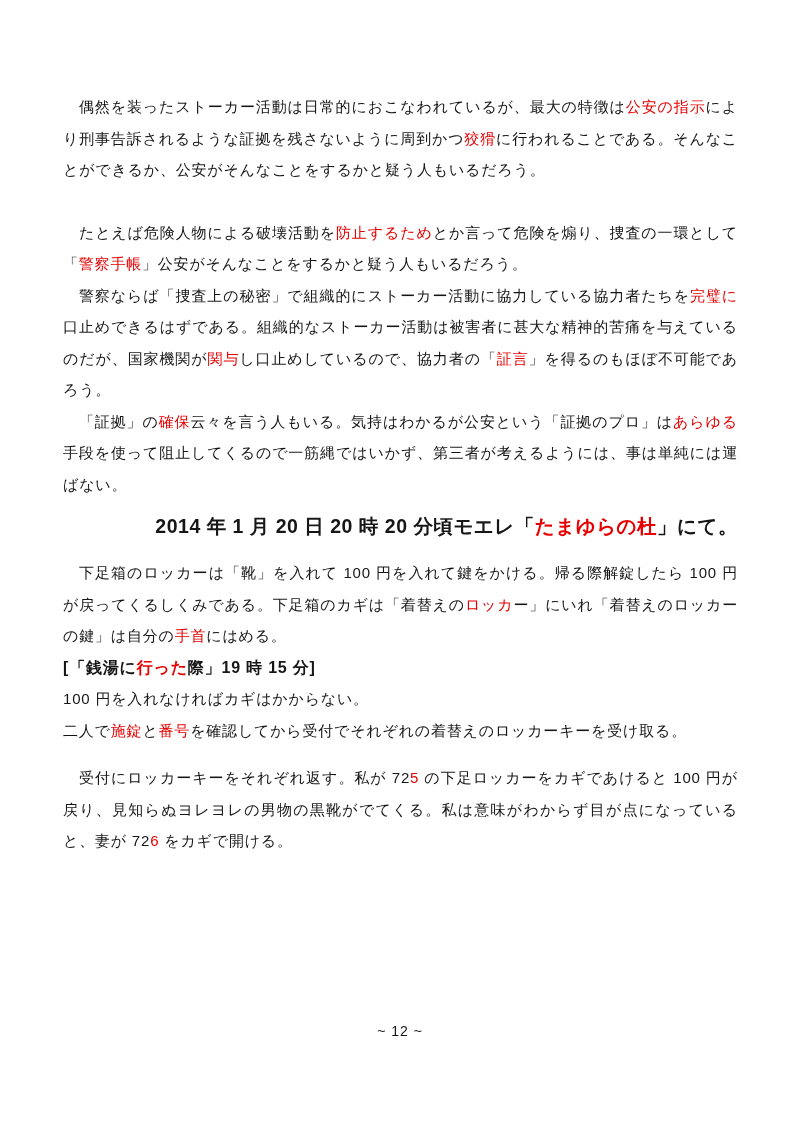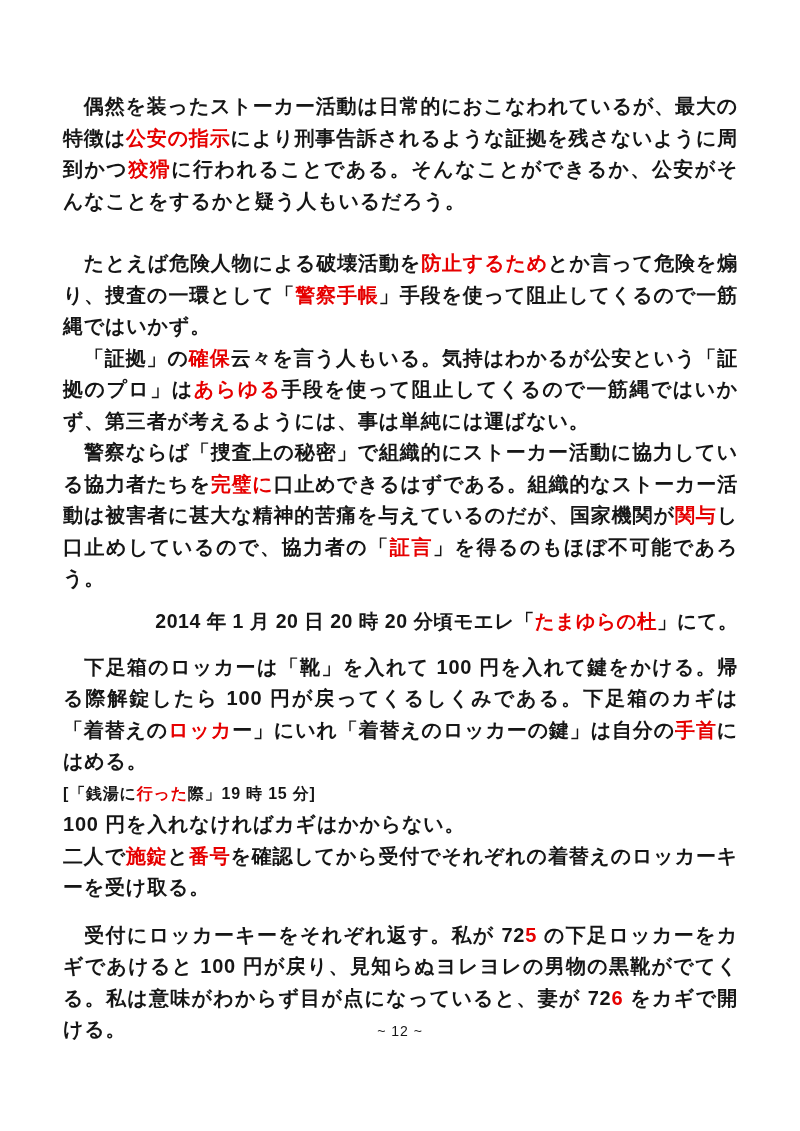--- a/index.html
+++ b/index.html
@@ -22,25 +22,24 @@
   }
   .content {
     position: absolute;
     left: 63px;
     top: 91px;
     width: 675px;
     color: var(--text, #151515);
   }
   .para {
     margin: 0;
-    font-size: 20px;
+    font-size: 15px;
     line-height: 31.5px;
     letter-spacing: 0.8px;
     text-align: justify;
-    font-weight: bold;
   }
   .bracket {
     margin: 0;
     font-size: 16px;
     line-height: 31.5px;
     letter-spacing: 0.8px;
     font-weight: bold;
     text-align: left;
   }
   .heading {
@@ -64,23 +63,23 @@
     color: var(--text, #151515);
   }
 </style>
 </head>
 <body>
 
 <div class="page">
   <div class="content" id="doc-body">
       <p class="para"><span>　偶然を装ったストーカー活動は日常的におこなわれているが、最大の特徴は</span><span class="accent">公安の指示</span><span>により刑事告訴されるような証拠を残さないように周到かつ</span><span class="accent">狡猾</span><span>に行われることである。そんなことができるか、公安がそんなことをするかと疑う人もいるだろう。</span></p>
       <div class="spacer" style="height: 31px;"></div>
-      <p class="para"><span>　たとえば危険人物による破壊活動を</span><span class="accent">防止するため</span><span>とか言って危険を煽り、捜査の一環として「</span><span class="accent">警察手帳</span><span>」手段を使って阻止してくるので一筋縄ではいかず。</span></p>
+      <p class="para"><span>　たとえば危険人物による破壊活動を</span><span class="accent">防止するため</span><span>とか言って危険を煽り、捜査の一環として「</span><span class="accent">警察手帳</span><span>」公安がそんなことをするかと疑う人もいるだろう。</span></p>
+      <p class="para"><span>　警察ならば「捜査上の秘密」で組織的にストーカー活動に協力している協力者たちを</span><span class="accent">完璧に</span><span>口止めできるはずである。組織的なストーカー活動は被害者に甚大な精神的苦痛を与えているのだが、国家機関が</span><span class="accent">関与</span><span>し口止めしているので、協力者の「</span><span class="accent">証言</span><span>」を得るのもほぼ不可能であろう。</span></p>
       <p class="para"><span>　「証拠」の</span><span class="accent">確保</span><span>云々を言う人もいる。気持はわかるが公安という「証拠のプロ」は</span><span class="accent">あらゆる</span><span>手段を使って阻止してくるので一筋縄ではいかず、第三者が考えるようには、事は単純には運ばない。</span></p>
-      <p class="para"><span>　警察ならば「捜査上の秘密」で組織的にストーカー活動に協力している協力者たちを</span><span class="accent">完璧に</span><span>口止めできるはずである。組織的なストーカー活動は被害者に甚大な精神的苦痛を与えているのだが、国家機関が</span><span class="accent">関与</span><span>し口止めしているので、協力者の「</span><span class="accent">証言</span><span>」を得るのもほぼ不可能であろう。</span></p>
       <p class="heading"><span>2014 年 1 月 20 日 20 時 20 分頃モエレ「</span><span class="accent">たまゆらの杜</span><span>」にて。</span></p>
       <p class="para"><span>　下足箱のロッカーは「靴」を入れて 100 円を入れて鍵をかける。帰る際解錠したら 100 円が戻ってくるしくみである。下足箱のカギは「着替えの</span><span class="accent">ロッカ</span><span>ー」にいれ「着替えのロッカーの鍵」は自分の</span><span class="accent">手首</span><span>にはめる。</span></p>
       <p class="bracket"><span>[「銭湯に</span><span class="accent">行った</span><span>際」19 時 15 分]</span></p>
       <p class="para"><span>100 円を入れなければカギはかからない。</span></p>
       <p class="para"><span>二人で</span><span class="accent">施錠</span><span>と</span><span class="accent">番号</span><span>を確認してから受付でそれぞれの着替えのロッカーキーを受け取る。</span></p>
       <div class="spacer" style="height: 16px;"></div>
       <p class="para"><span>　受付にロッカーキーをそれぞれ返す。私が 72</span><span class="accent">5</span><span> の下足ロッカーをカギであけると 100 円が戻り、見知らぬヨレヨレの男物の黒靴がでてくる。私は意味がわからず目が点になっていると、妻が 72</span><span class="accent">6</span><span> をカギで開ける。</span></p>
     </div>
   <div class="footer">~ 12 ~</div>
 </div>

